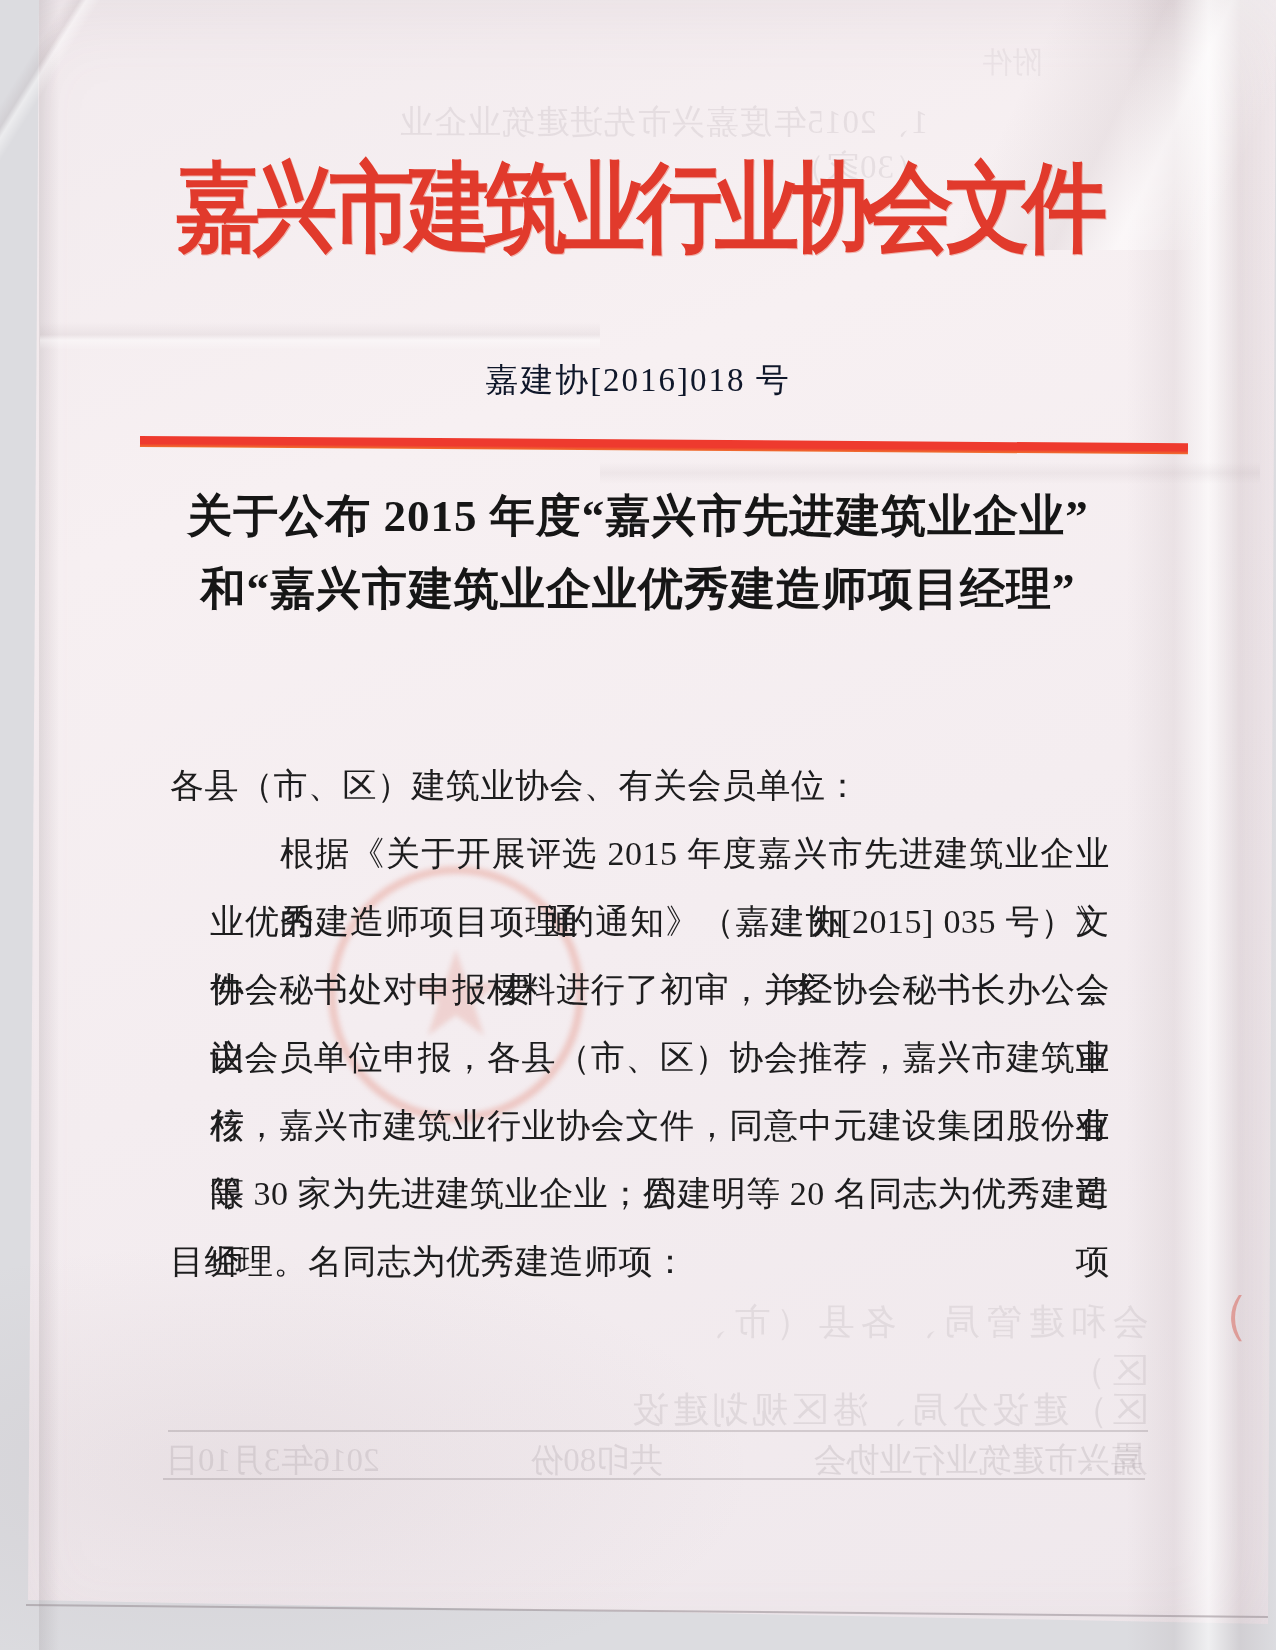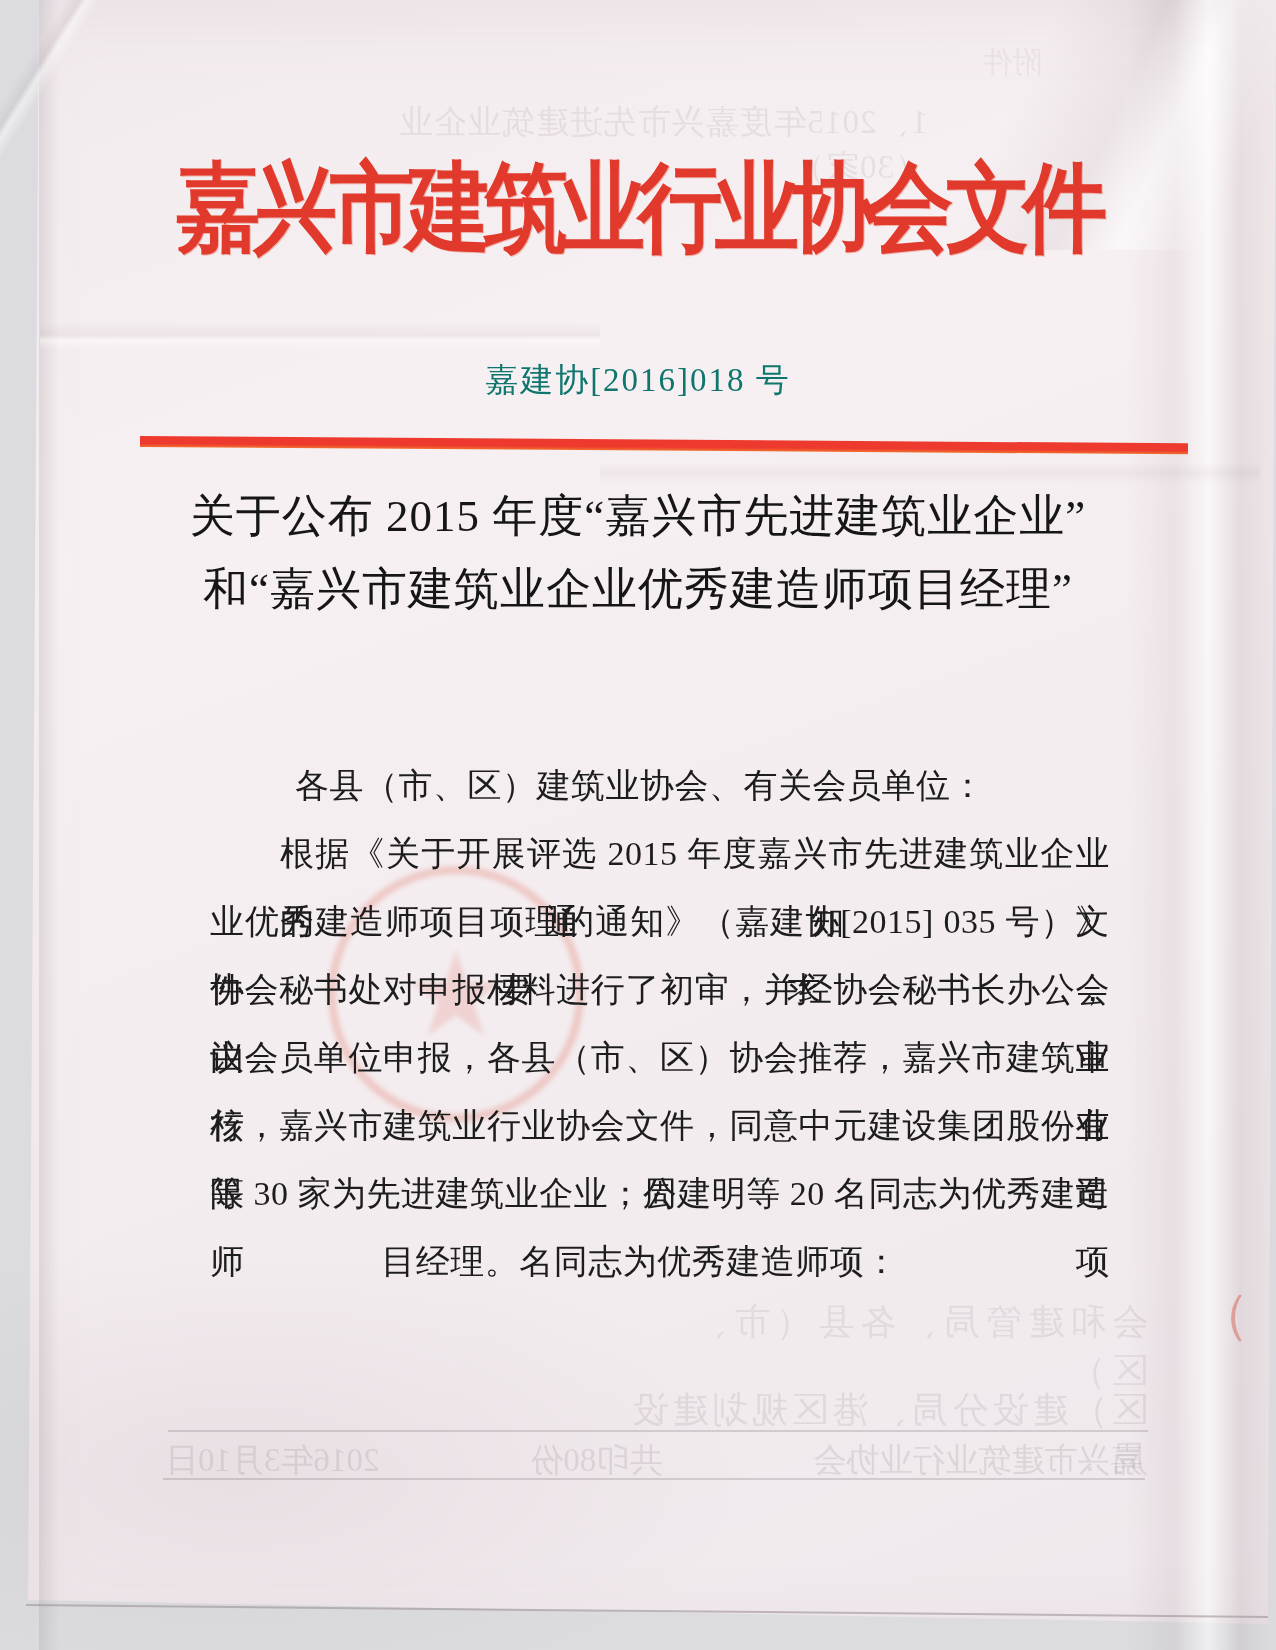--- a/index.html
+++ b/index.html
@@ -52,29 +52,29 @@
     font-size:118px;color:rgba(222,104,84,0.20);}
 
   
   .org-title{
     position:absolute;z-index:3;left:60px;right:60px;top:142px;text-align:center;
     font-size:84px;font-weight:900;color:#e13a2c;letter-spacing:-7px;
     transform:scaleY(1.16);transform-origin:center top;white-space:nowrap;
     text-shadow:1px 1px 0 rgba(224,70,45,0.35);
   }
   .doc-number{position:absolute;z-index:3;left:0;right:0;top:358px;text-align:center;
-    font-size:33px;color:#0f766e;letter-spacing:2px;}
+    font-size:33px;color:#0f172a;letter-spacing:2px;}
   .red-rule{position:absolute;z-index:3;left:140px;top:436px;width:1048px;height:11px;
     background:linear-gradient(180deg,#ee3a2e 0%,#ee3a2e 68%,#f0712f 100%);
     transform:rotate(0.4deg);transform-origin:left center;}
   .doc-title{position:absolute;z-index:3;left:90px;right:90px;top:480px;text-align:center;
-    font-size:45px;font-weight:normal;color:#161616;line-height:73px;letter-spacing:1px;}
+    font-size:45px;font-weight:bold;color:#161616;line-height:73px;letter-spacing:1px;}
   .body-text{position:absolute;z-index:3;left:170px;top:752px;width:940px;
     font-size:34px;color:#1d1d1e;line-height:68px;letter-spacing:0.5px;}
-  .body-line{height:68px;white-space:nowrap;text-align:center;}
+  .body-line{height:68px;white-space:nowrap;}
   .body-line.fill{white-space:normal;text-align:justify;text-align-last:justify;margin-left:40px;}
   .body-line.indent{padding-left:70px;}
   .body-line.indent.fill{white-space:normal;}
 </style>
 </head>
 <body>
 
 <div class="scan">
 
   <div class="paper"></div>

